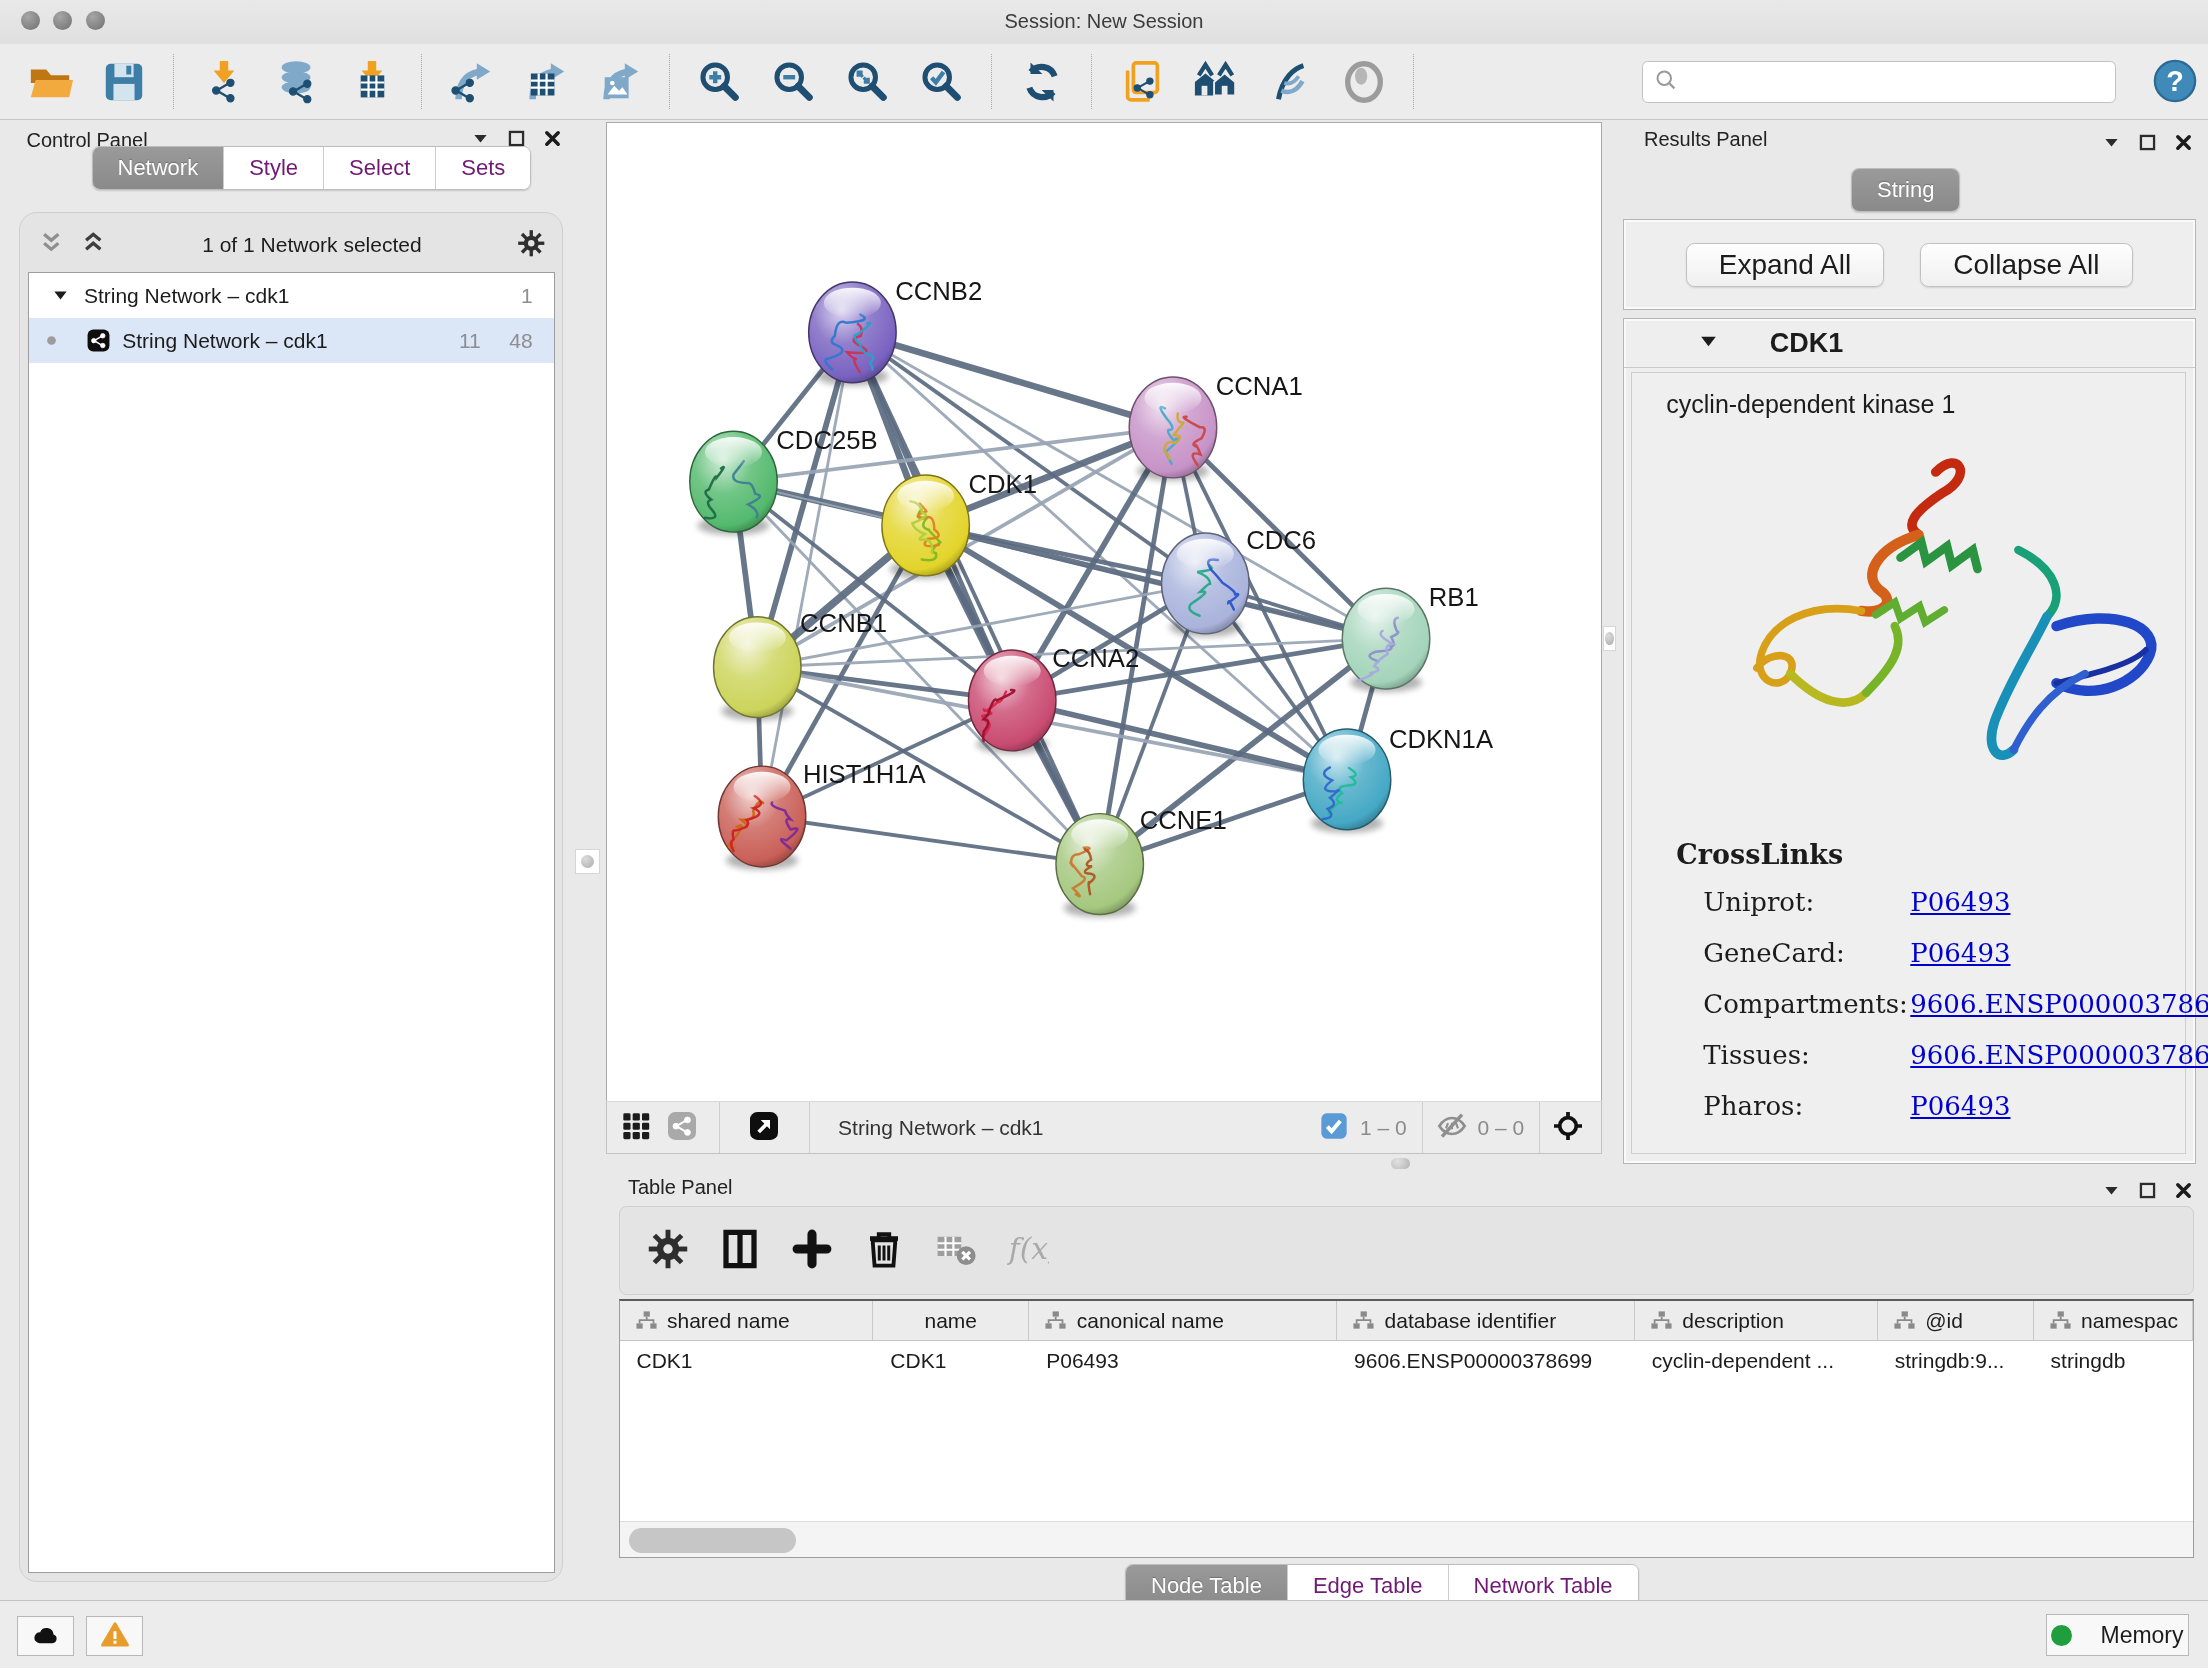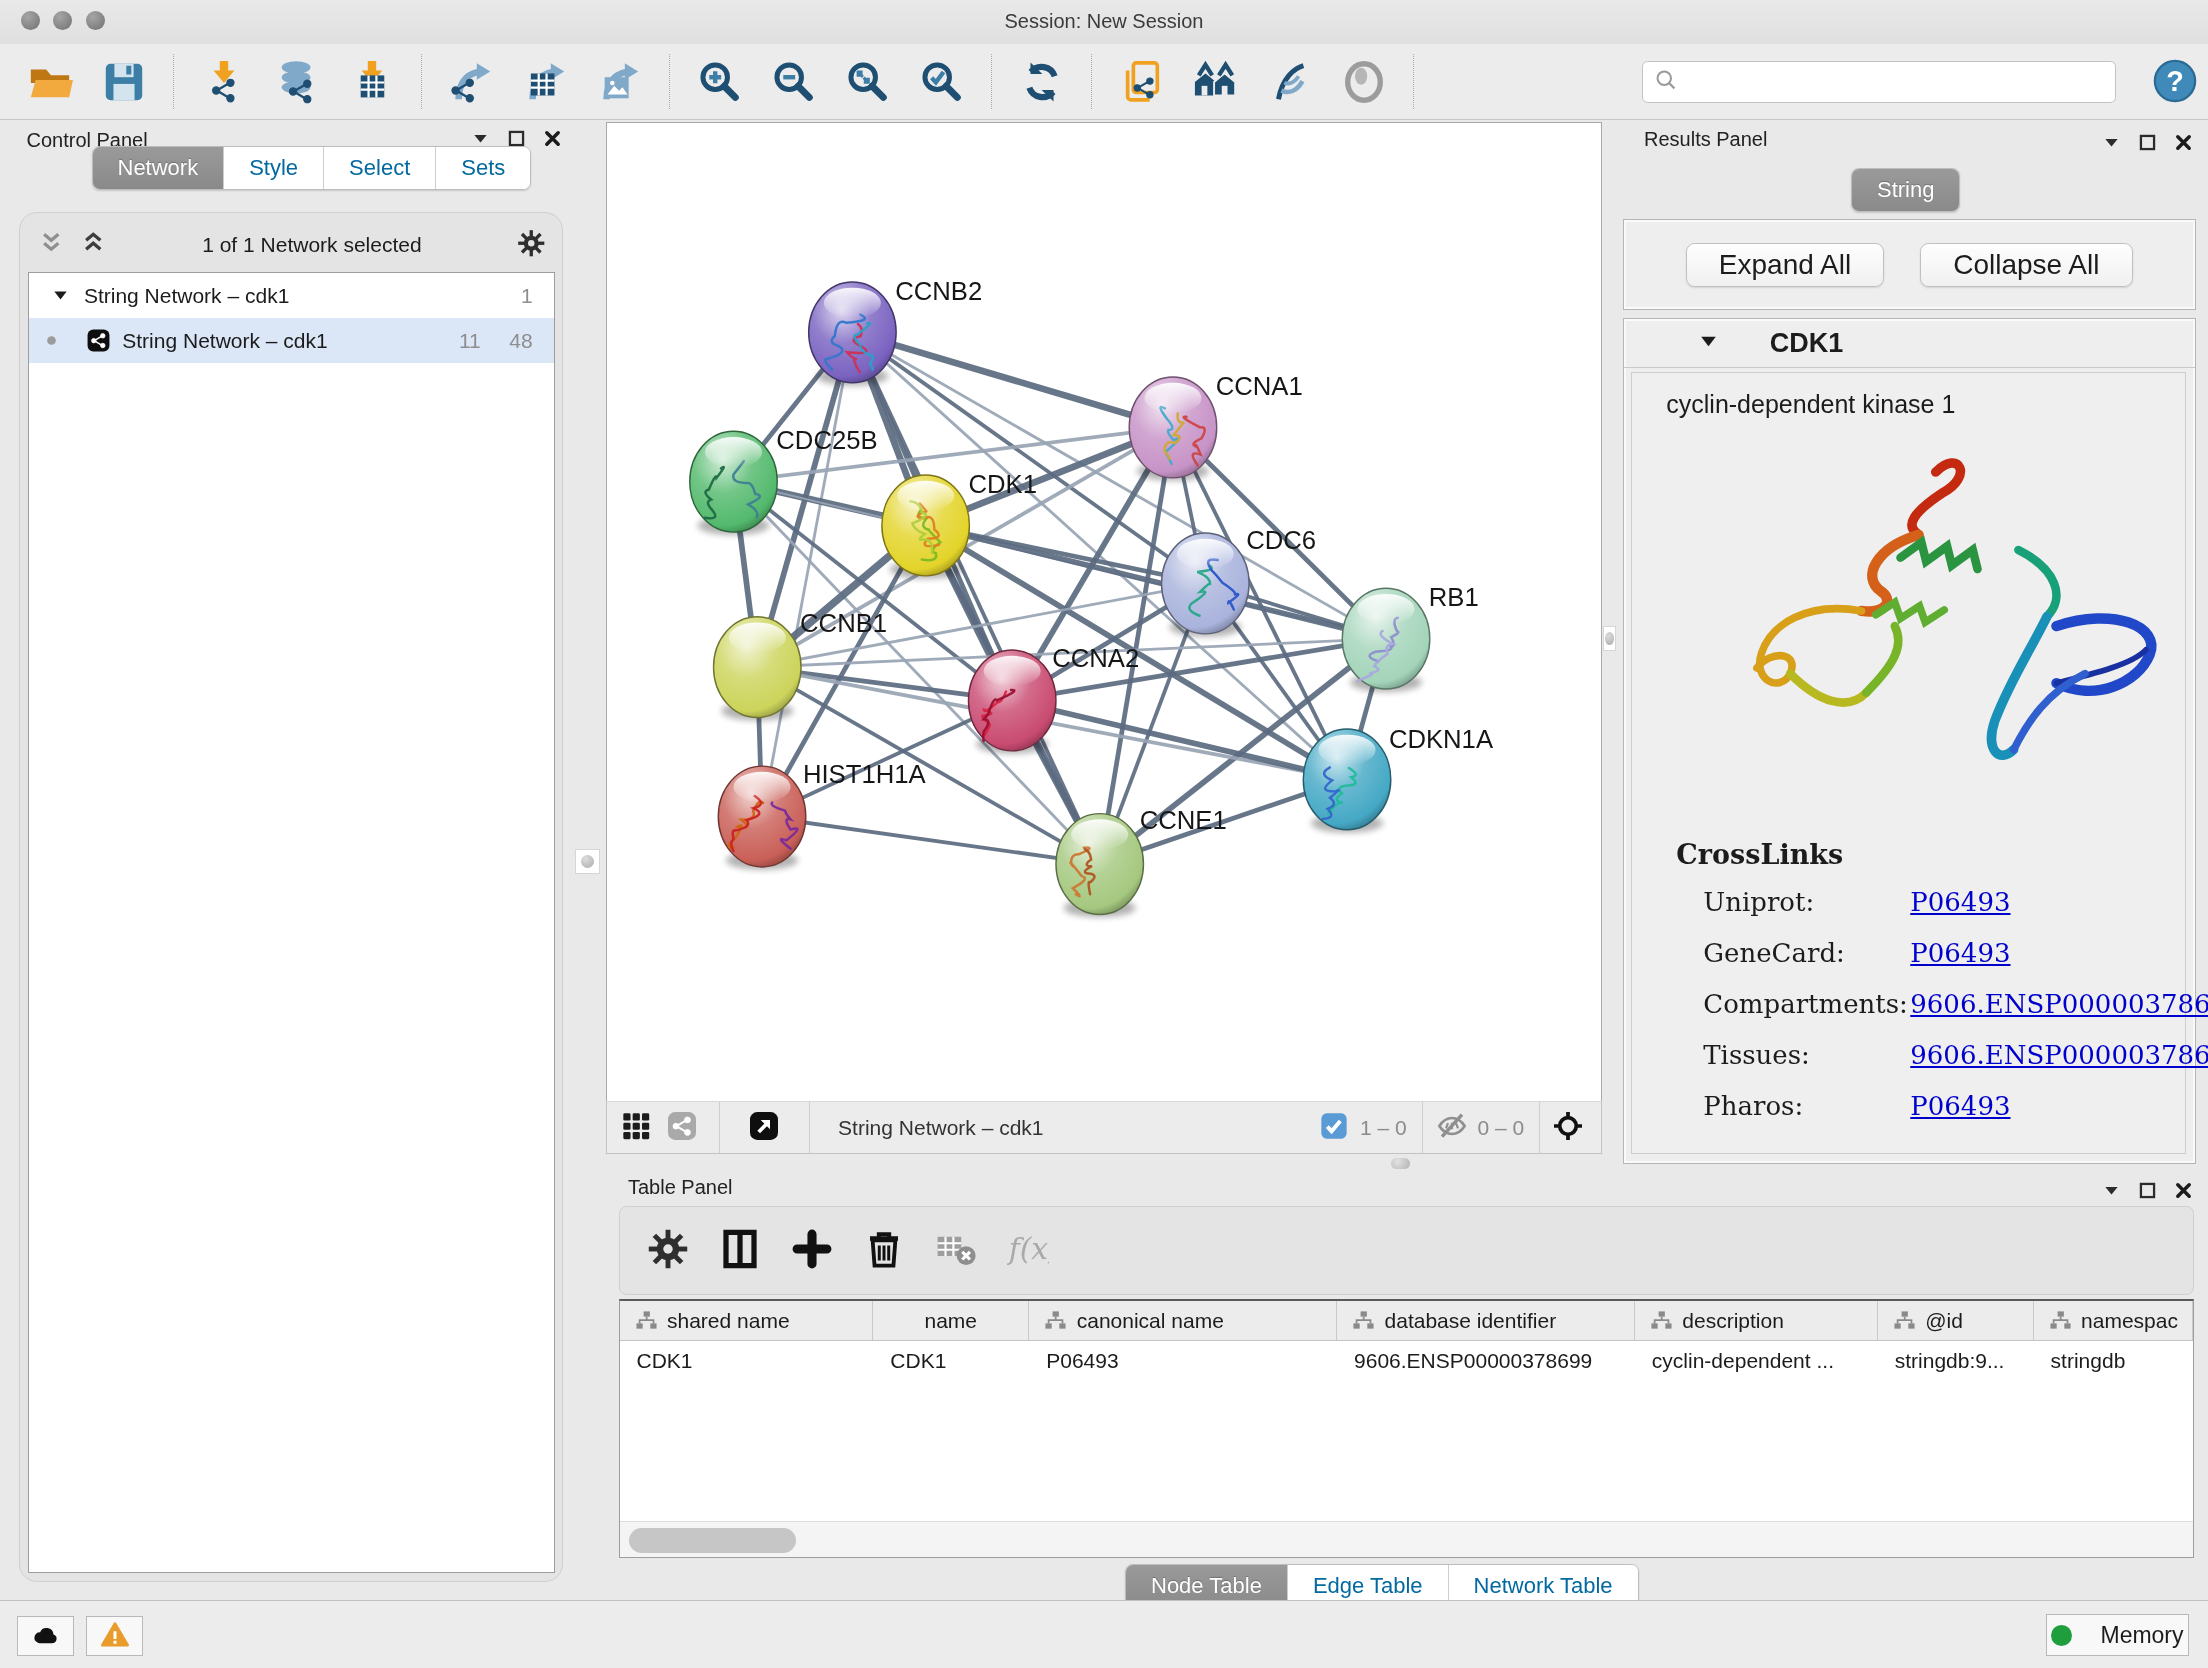--- a/index.html
+++ b/index.html
@@ -25,21 +25,21 @@
   #search-box svg { width:27px; height:27px; }
   #search-input { border:none; outline:none; font-size:19px; flex:1; background:transparent; height:100%; }
   #help-btn { left:2152px; top:59px; width:46px; height:46px; }
 
   
   .panel-title { font-size:20px; color:#222; }
   .win-icons { display:flex; gap:15px; align-items:center; }
   .win-icons svg { width:21px; height:21px; }
   .seg { display:flex; border:1px solid #bdbdbd; border-radius:7.6px; background:#fff; overflow:hidden;
     box-shadow:0 1px 1.9px rgba(0,0,0,.15); }
-  .seg .tab { font-size:22px; padding:0 25px; height:42px; line-height:42px; color:#0369a1;
+  .seg .tab { font-size:22px; padding:0 25px; height:42px; line-height:42px; color:#701a75;
     border-right:1px solid #cdcdcd; background:#fff; cursor:default; }
   .seg .tab:last-child { border-right:none; }
   .seg .tab.sel { background:linear-gradient(#9a9a9a,#8a8a8a); color:#fff; text-shadow:0 -1px 1px rgba(0,0,0,.25); }
 
   
   #control-panel { left:9.5px; top:124px; width:561px; height:1463px; }
   #cp-head { left:17px; top:0; height:32px; display:flex; align-items:center; }
   #cp-icons { position:absolute; right:7.6px; top:3.8px; }
   #cp-tabs { left:82px; top:22px; }
   #cp-body { left:9.5px; top:88px; width:544px; height:1370px; background:#e4e4e4;

